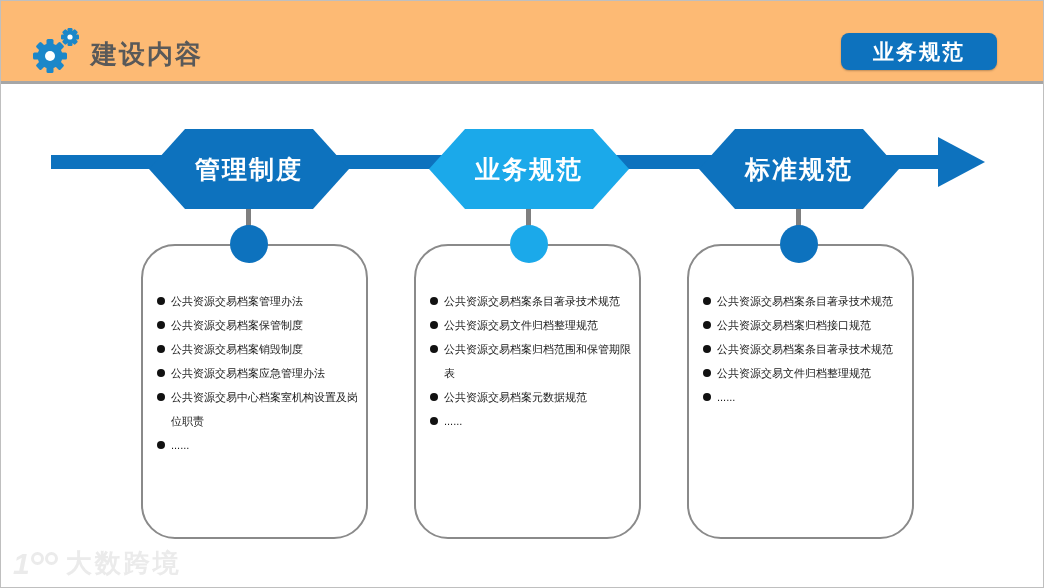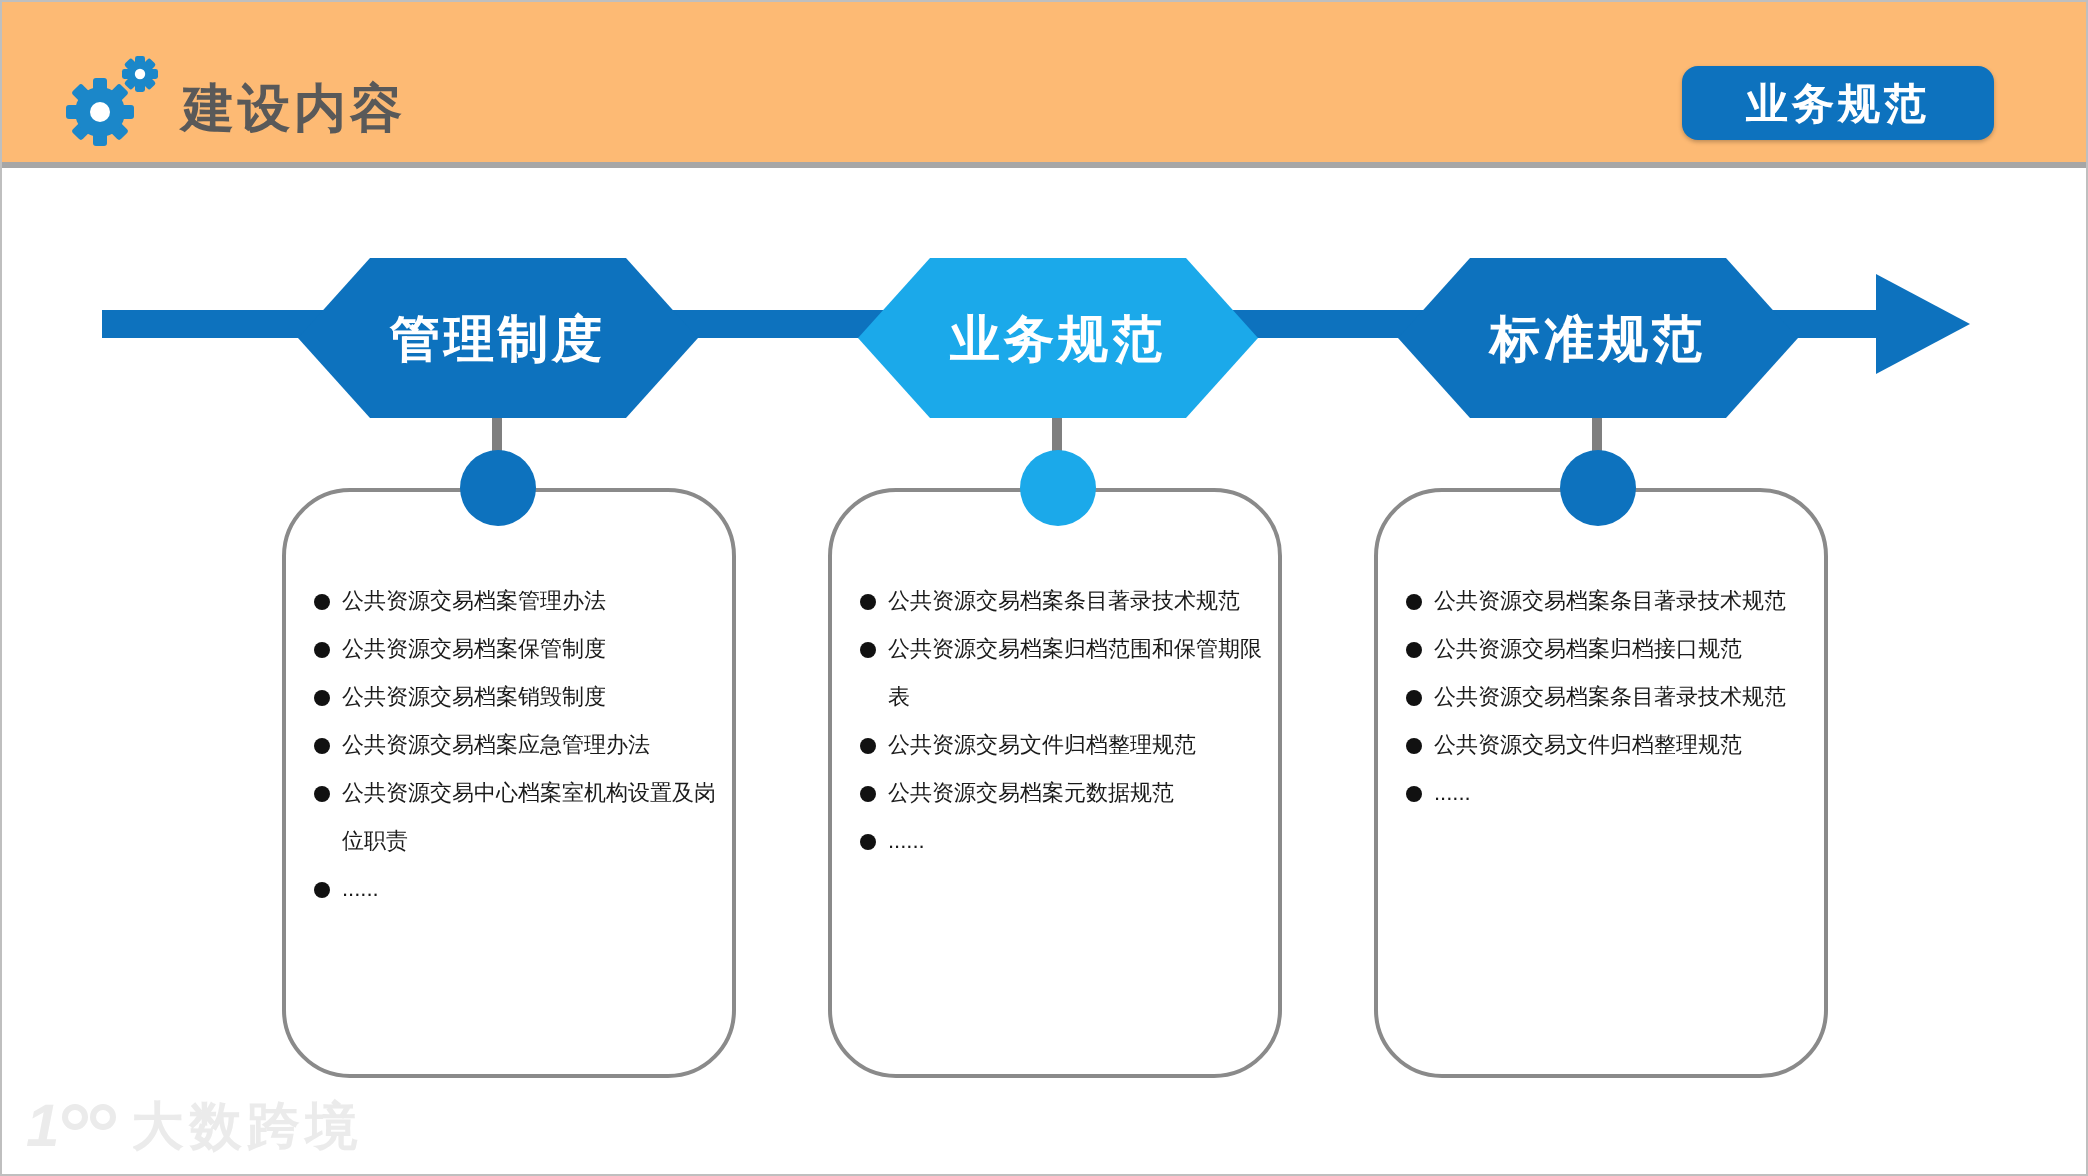--- a/index.html
+++ b/index.html
@@ -176,26 +176,26 @@
 
   <div class="card card-2">
 
       <div class="bullet-item">
         <span class="bullet-dot"></span>
         <span class="bullet-text">公共资源交易档案条目著录技术规范</span>
       </div>
 
       <div class="bullet-item">
         <span class="bullet-dot"></span>
+        <span class="bullet-text">公共资源交易文件归档整理规范</span>
+      </div>
+
+      <div class="bullet-item">
+        <span class="bullet-dot"></span>
         <span class="bullet-text">公共资源交易档案归档范围和保管期限表</span>
-      </div>
-
-      <div class="bullet-item">
-        <span class="bullet-dot"></span>
-        <span class="bullet-text">公共资源交易文件归档整理规范</span>
       </div>
 
       <div class="bullet-item">
         <span class="bullet-dot"></span>
         <span class="bullet-text">公共资源交易档案元数据规范</span>
       </div>
 
       <div class="bullet-item">
         <span class="bullet-dot"></span>
         <span class="bullet-text">......</span>

